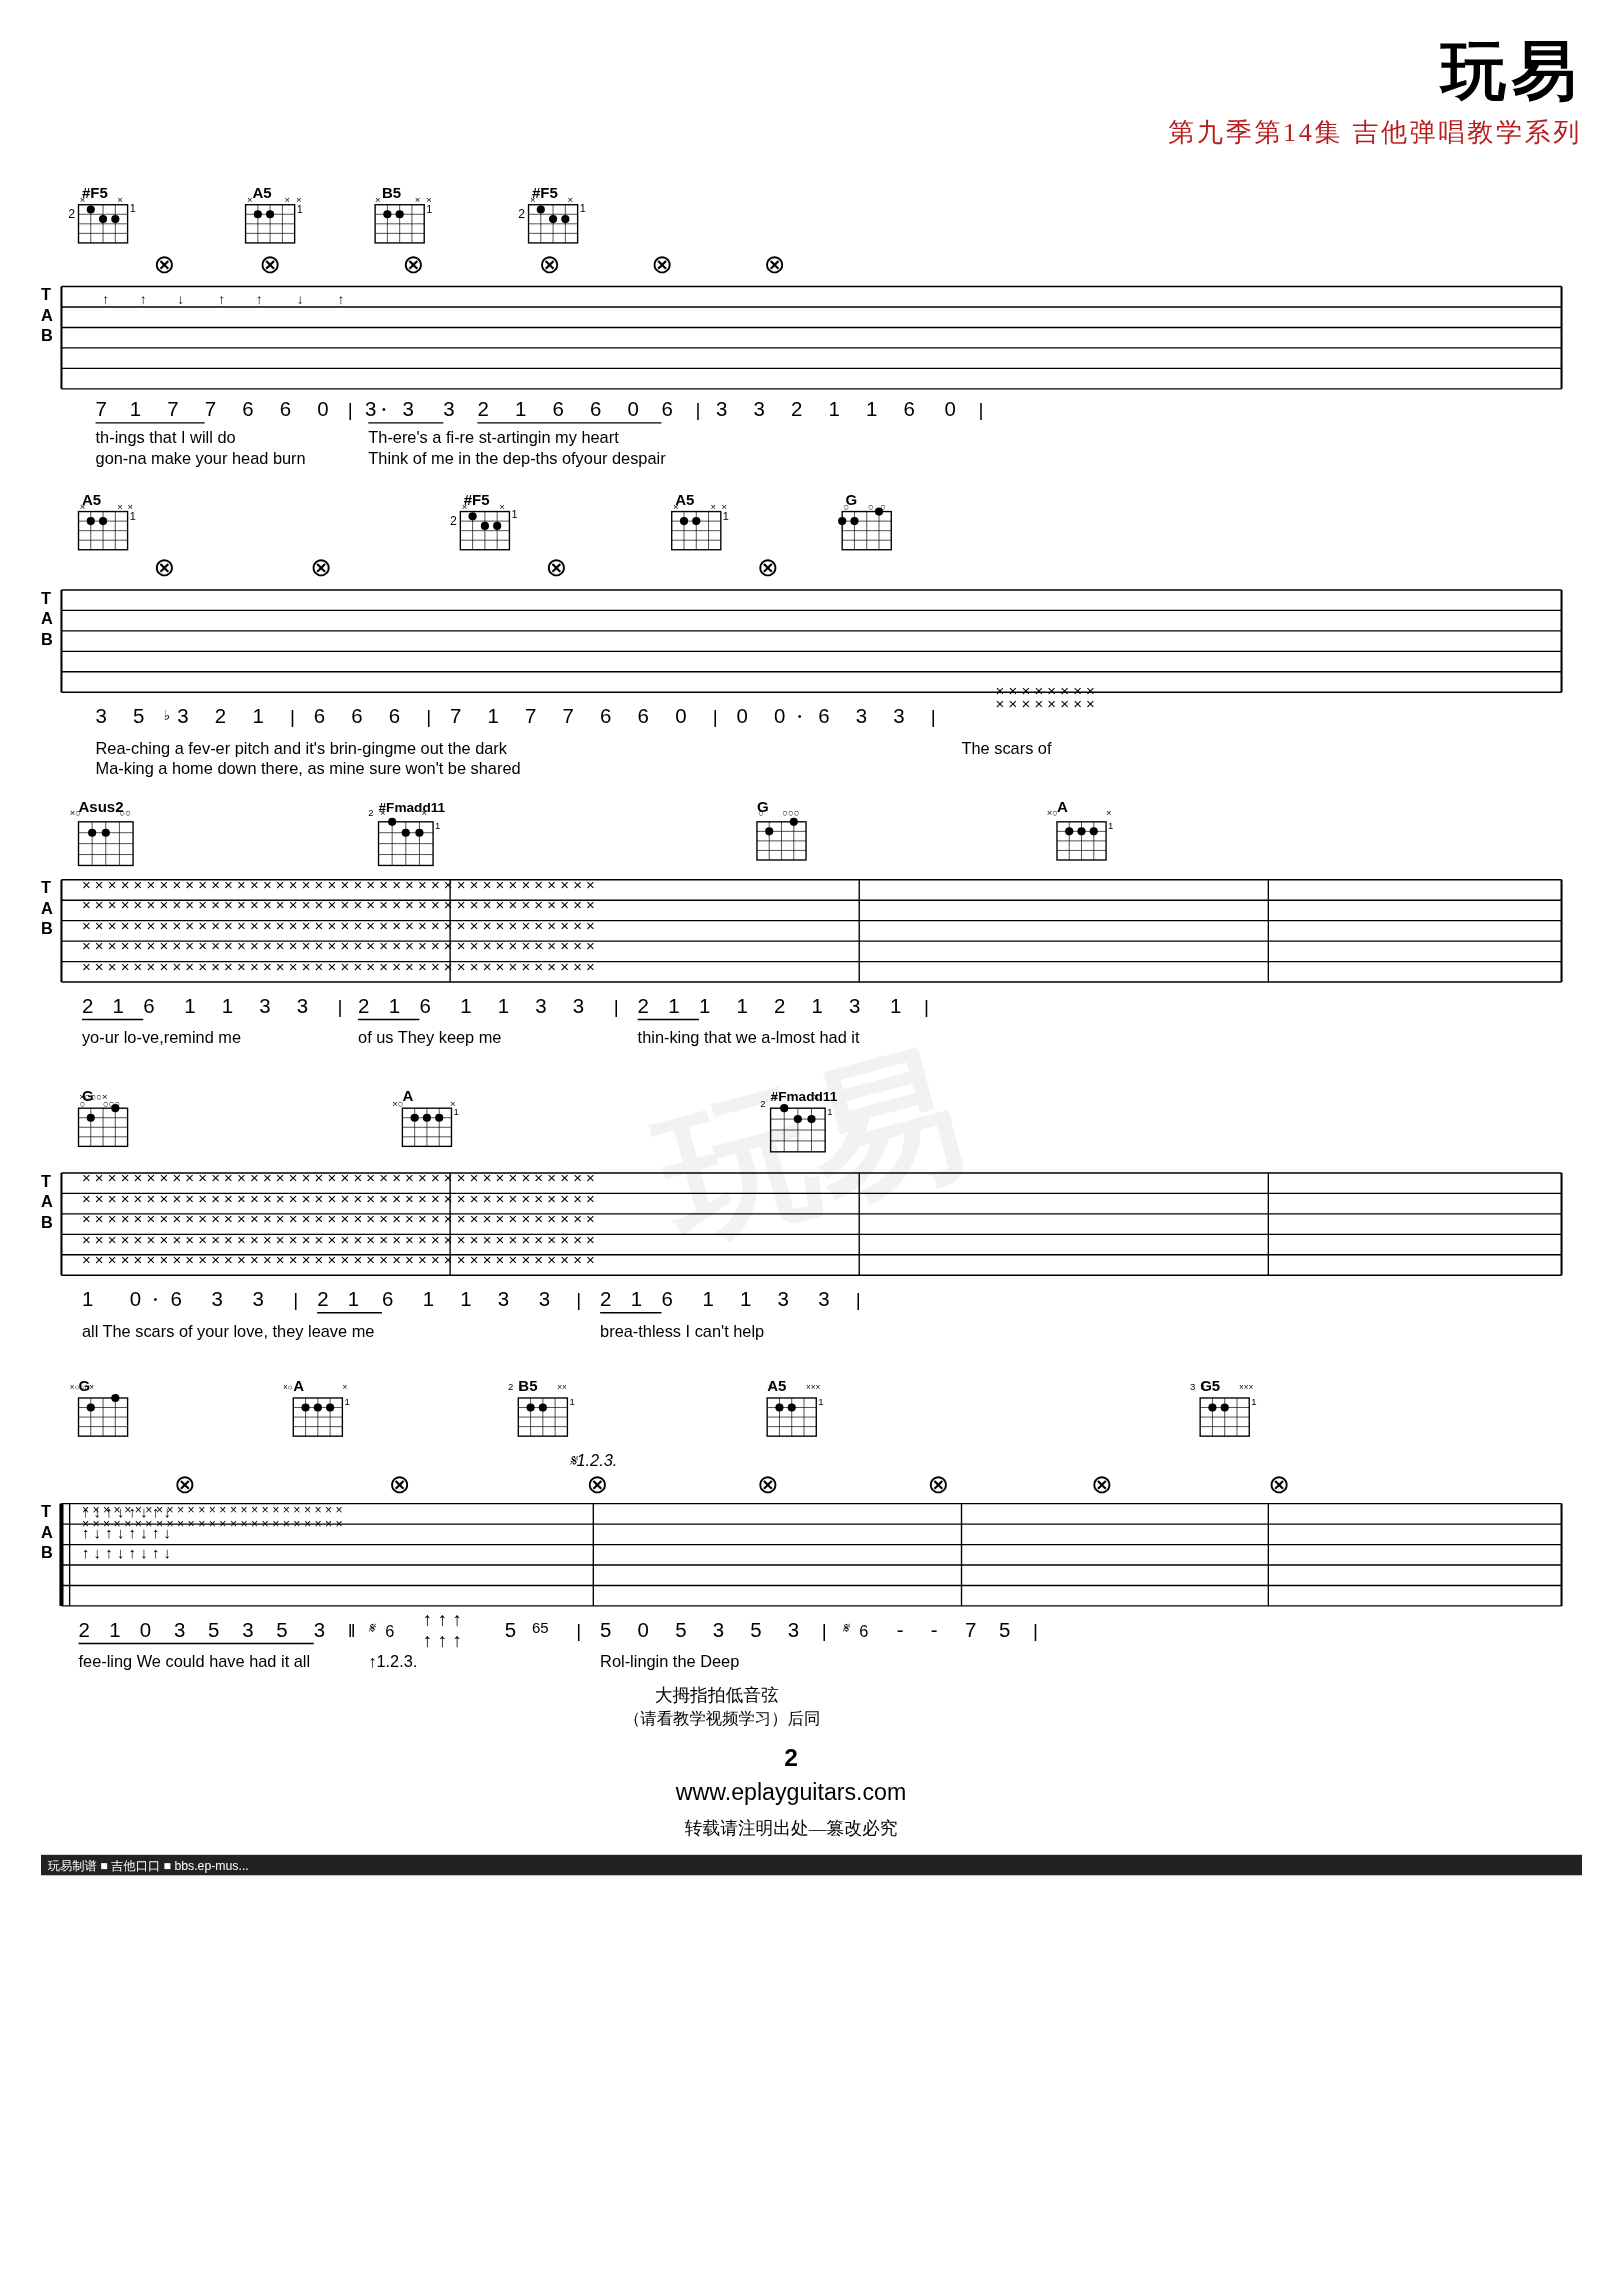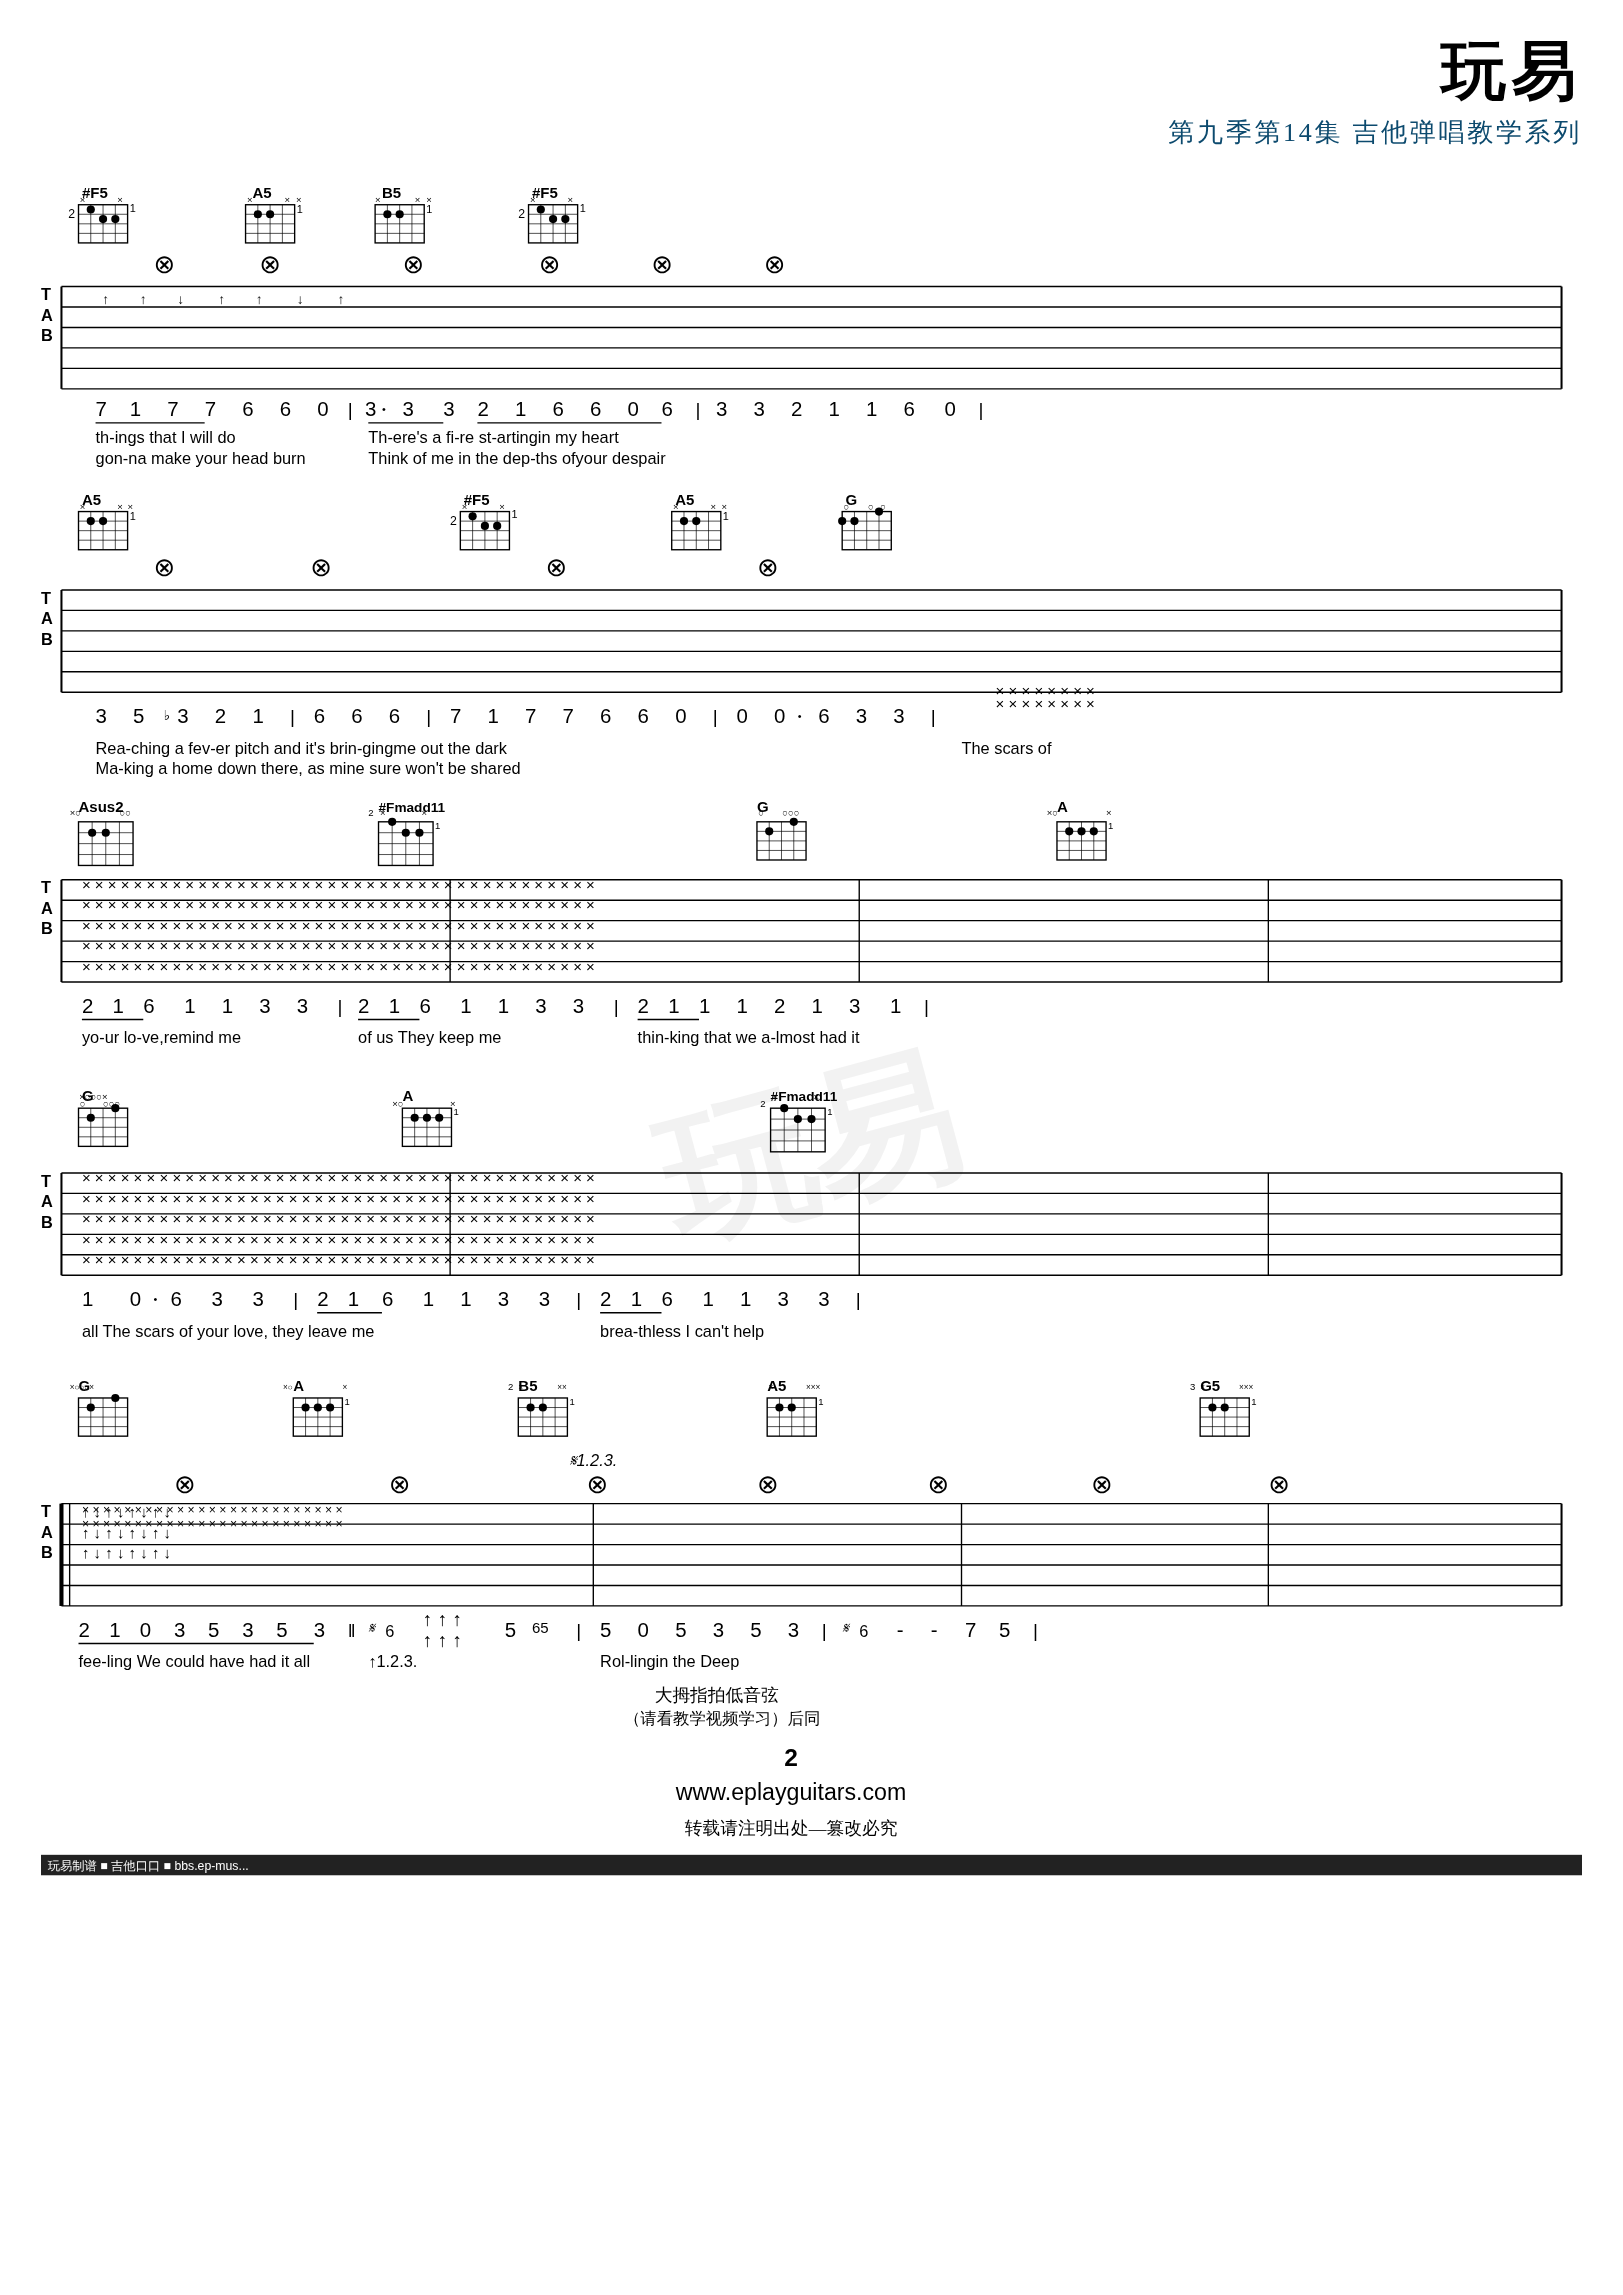--- a/index.html
+++ b/index.html
@@ -30,21 +30,21 @@
     }
     .brand-main {
       font-size: 65px;
       font-weight: bold;
       color: #000;
       font-family: 'STKaiti', 'KaiTi', serif;
       letter-spacing: 5.5px;
     }
     .brand-sub {
       font-size: 26px;
-      color: #0c4a6e;
+      color: #b91c1c;
       font-family: 'STKaiti', 'KaiTi', serif;
       letter-spacing: 2.7px;
     }
 
     
     .watermark {
       position: absolute;
       top: 50%;
       left: 50%;
       transform: translate(-50%, -50%) rotate(-15deg);

